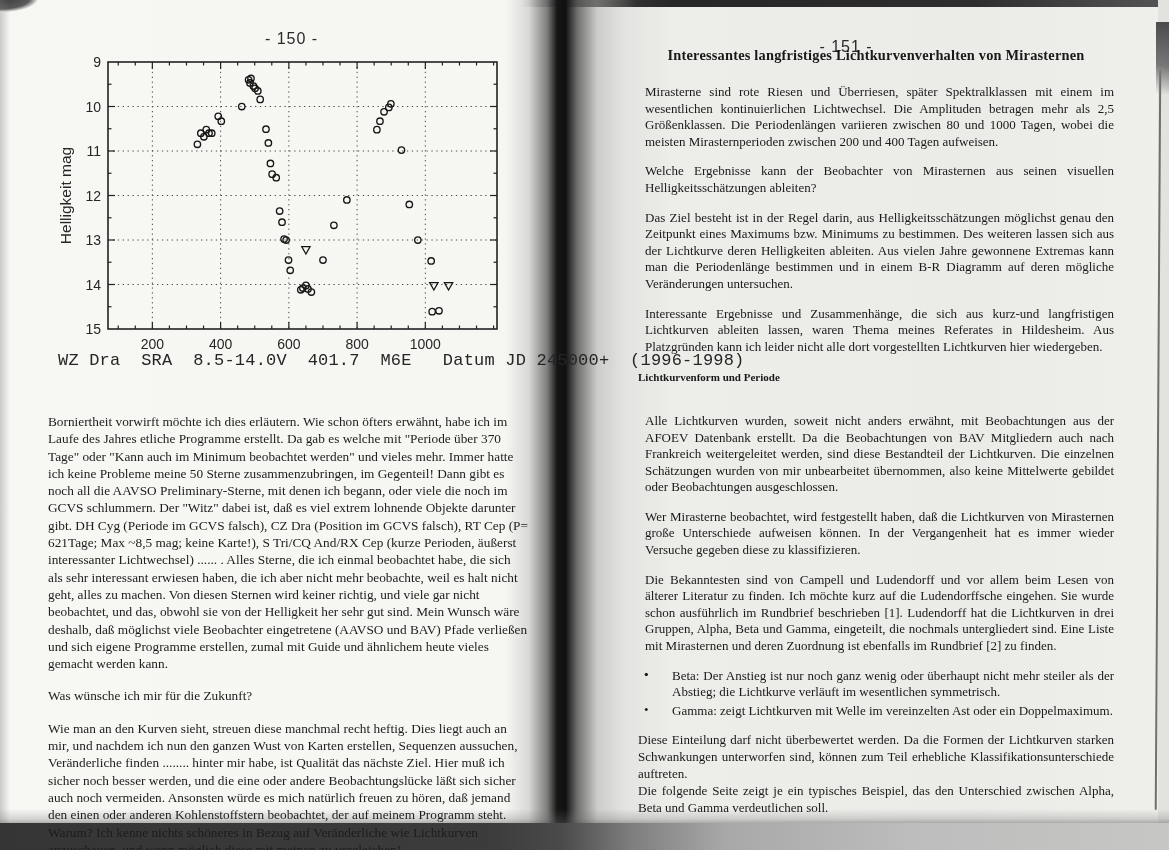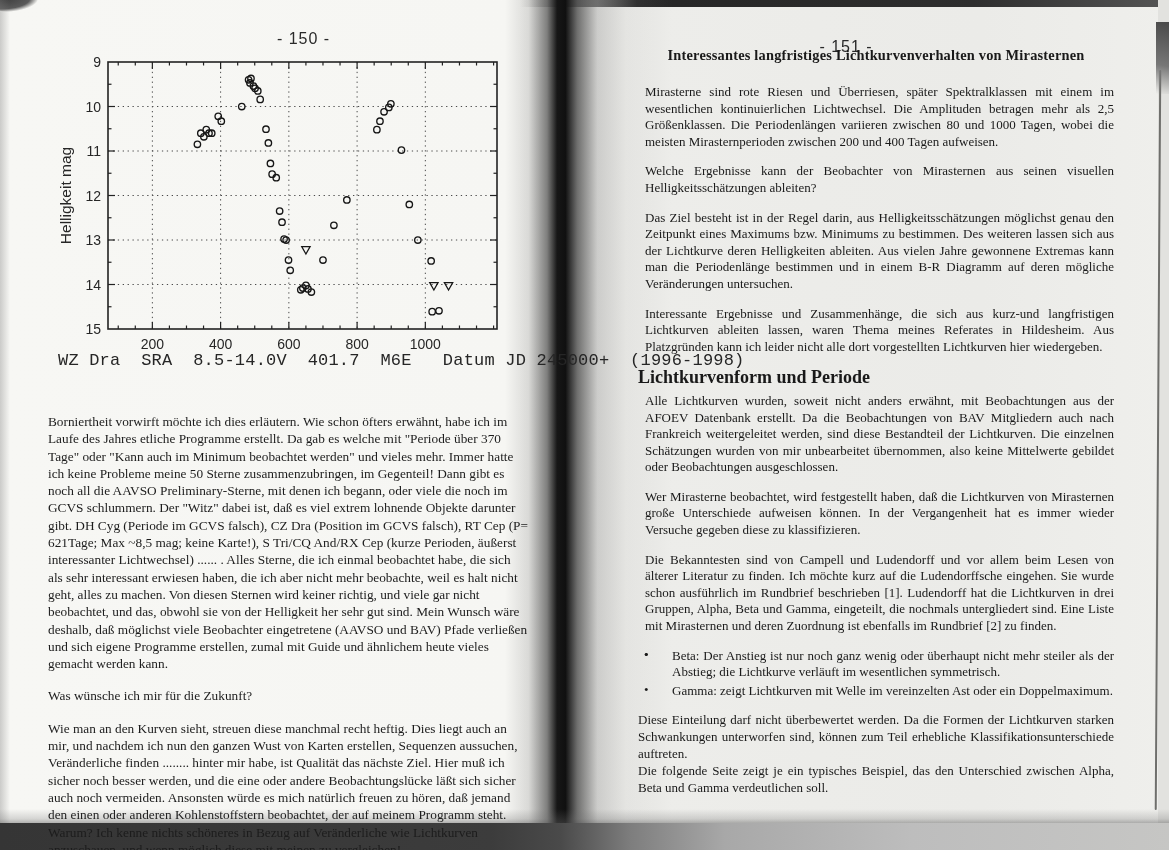--- a/index.html
+++ b/index.html
@@ -24,39 +24,39 @@
   .bottom-band{position:absolute;left:0;right:0;bottom:0;height:27px;
       background:linear-gradient(90deg,#353535 0%,#3c3c3c 42%,#4a4a4a 48%,#7e7e7e 54%,#a8a8a8 62%,#bdbdbd 78%,#c6c6c4 100%);}
   .bottom-fade{position:absolute;left:0;right:0;bottom:27px;height:14px;
       background:linear-gradient(180deg,rgba(110,110,110,0) 0%,rgba(110,110,110,0.25) 70%,rgba(90,90,90,0.45) 100%);}
   
   .page{position:absolute;top:0;height:850px;}
   .page.left{left:0;width:548px;}
   .page.right{left:636px;width:480px;}
   .pagenum{font-family:"Liberation Sans","DejaVu Sans",sans-serif;font-size:16px;letter-spacing:1px;
       color:#2a2a2a;text-align:center;}
-  .page.left .pagenum{position:absolute;top:30px;left:12px;width:505px;padding-left:39px;}
+  .page.left .pagenum{position:absolute;top:30px;left:0;width:505px;padding-left:39px;}
   .page.right .pagenum{position:absolute;top:38px;left:0;width:420px;}
   
   .chart{position:absolute;left:0;top:0;margin:0;}
   #lightcurve{position:absolute;left:55px;top:52px;}
   .caption{position:absolute;left:58px;top:351px;width:490px;
       font-family:Liberation Mono, monospace;font-size:17px;color:#262626;
       white-space:pre;letter-spacing:0.2px;}
   
   .left-body{position:absolute;left:48px;top:398px;width:480px;
       font-size:13.3px;line-height:17.3px;color:#1c1c1c;}
   .left-body p{margin:15px 0 0 0;}
   .left-body p.q{margin:15px 0 15px 0;}
   
   .right-body{position:absolute;left:2px;top:46px;width:476px;
       font-size:13px;line-height:16.6px;color:#191919;text-align:justify;}
   .right-body h1{font-size:14.4px;line-height:18px;text-align:center;margin:0 0 20px 0;
       font-weight:bold;letter-spacing:0.2px;}
-  .right-body h2{font-size:18px;margin:14px 0 7px 0;font-weight:bold;text-align:left;}
+  .right-body h2{font-size:11px;margin:14px 0 27px 0;font-weight:bold;text-align:left;}
   .right-body p{margin:0 0 13px 7px;}
   .right-body p.tight{margin:0 0 1px 0;}
   .right-body ul{list-style:none;margin:2px 0 13px 0;padding:0;}
   .right-body li{position:relative;padding-left:34px;margin:0 0 2px 0;}
   .right-body li .b{position:absolute;left:6px;top:-1px;}
 </style>
 </head>
 <body>
 
 <div id="root">

